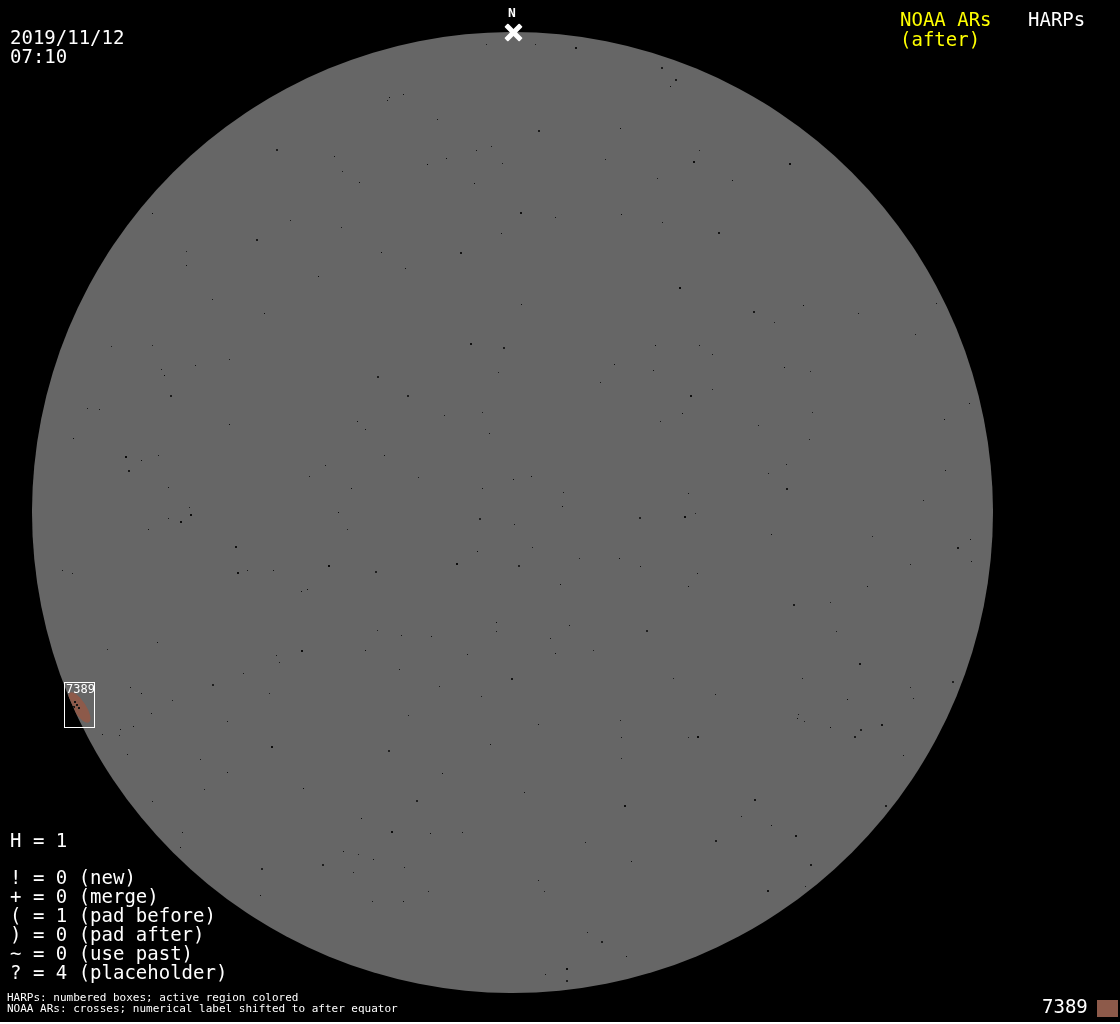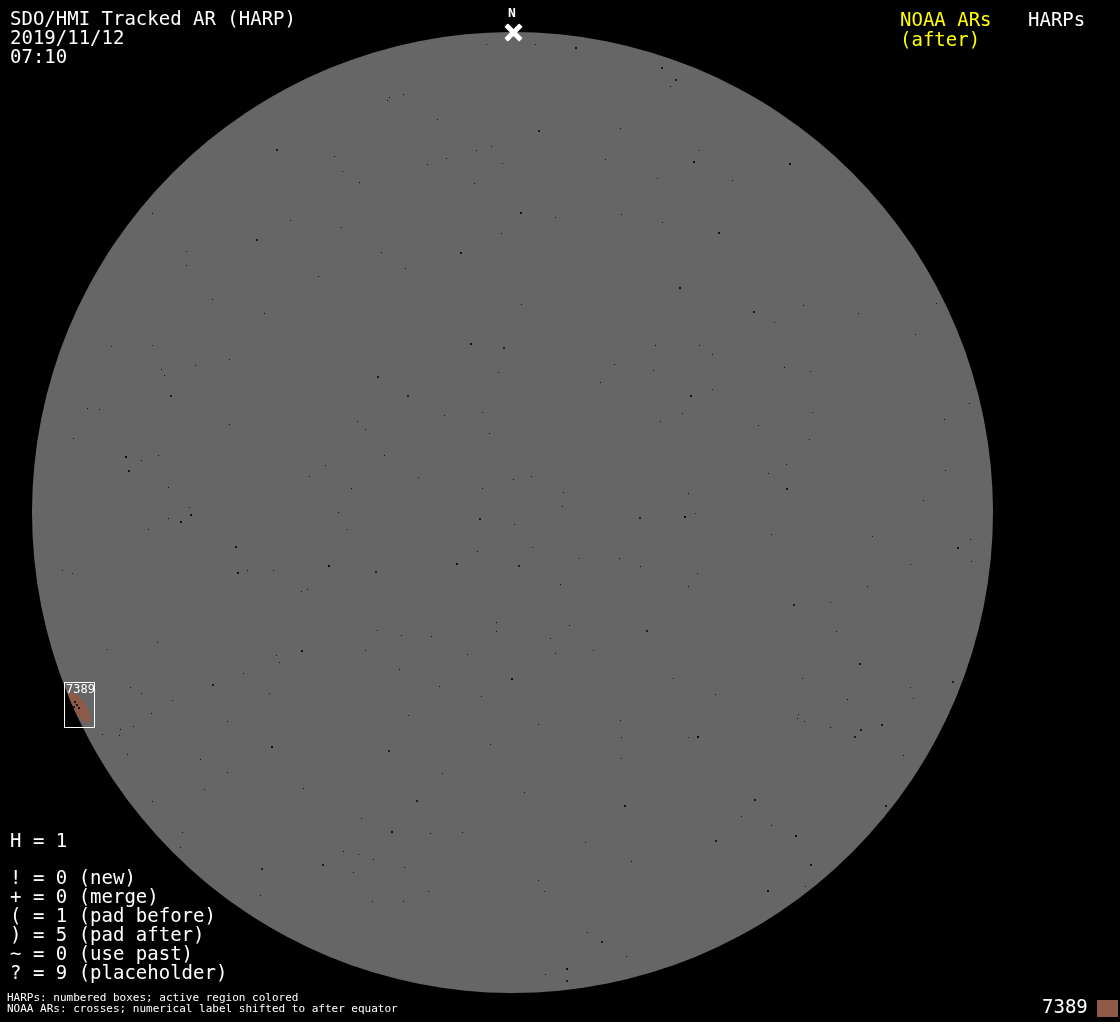--- a/index.html
+++ b/index.html
@@ -385,35 +385,34 @@
   <div id="harp-box" style="left: 64px; top: 682px; width: 31px; height: 46px;">
     <span id="harp-box-label">7389</span>
   </div>
 
   <div id="north-label" class="txt">N</div>
   <div id="north-cross">
     <div class="bar a"></div>
     <div class="bar b"></div>
   </div>
 
-  <div id="title-line1" class="txt big">SDO/HMI Tracked AR (HARP)</div>
   <div id="title-line2" class="txt big">2019/11/12</div>
   <div id="title-line3" class="txt big">07:10</div>
   <div id="noaa-label" class="txt big" style="color: rgb(255, 255, 0);">NOAA ARs</div>
   <div id="noaa-value" class="txt big" style="color: rgb(255, 255, 0);">(after)</div>
   <div id="harps-label" class="txt big">HARPs</div>
 
   <div id="legend-header" class="txt big">H = 1</div>
   <div id="legend-items">
     <div class="legend-line">! = 0 (new)</div>
     <div class="legend-line">+ = 0 (merge)</div>
     <div class="legend-line">( = 1 (pad before)</div>
-    <div class="legend-line">) = 5 (pad after)</div>
+    <div class="legend-line">) = 0 (pad after)</div>
     <div class="legend-line">~ = 0 (use past)</div>
-    <div class="legend-line">? = 9 (placeholder)</div>
+    <div class="legend-line">? = 4 (placeholder)</div>
   </div>
 
   <div id="footer-line1" class="txt small">HARPs: numbered boxes; active region colored</div>
   <div id="footer-line2" class="txt small">NOAA ARs: crosses; numerical label shifted to after equator</div>
 
   <div id="harp-key-id" class="txt big">7389</div>
   <div id="harp-key-swatch" style="background: rgb(141, 90, 74);"></div>
 
   <div id="bottom-rule"></div>
 </div>

